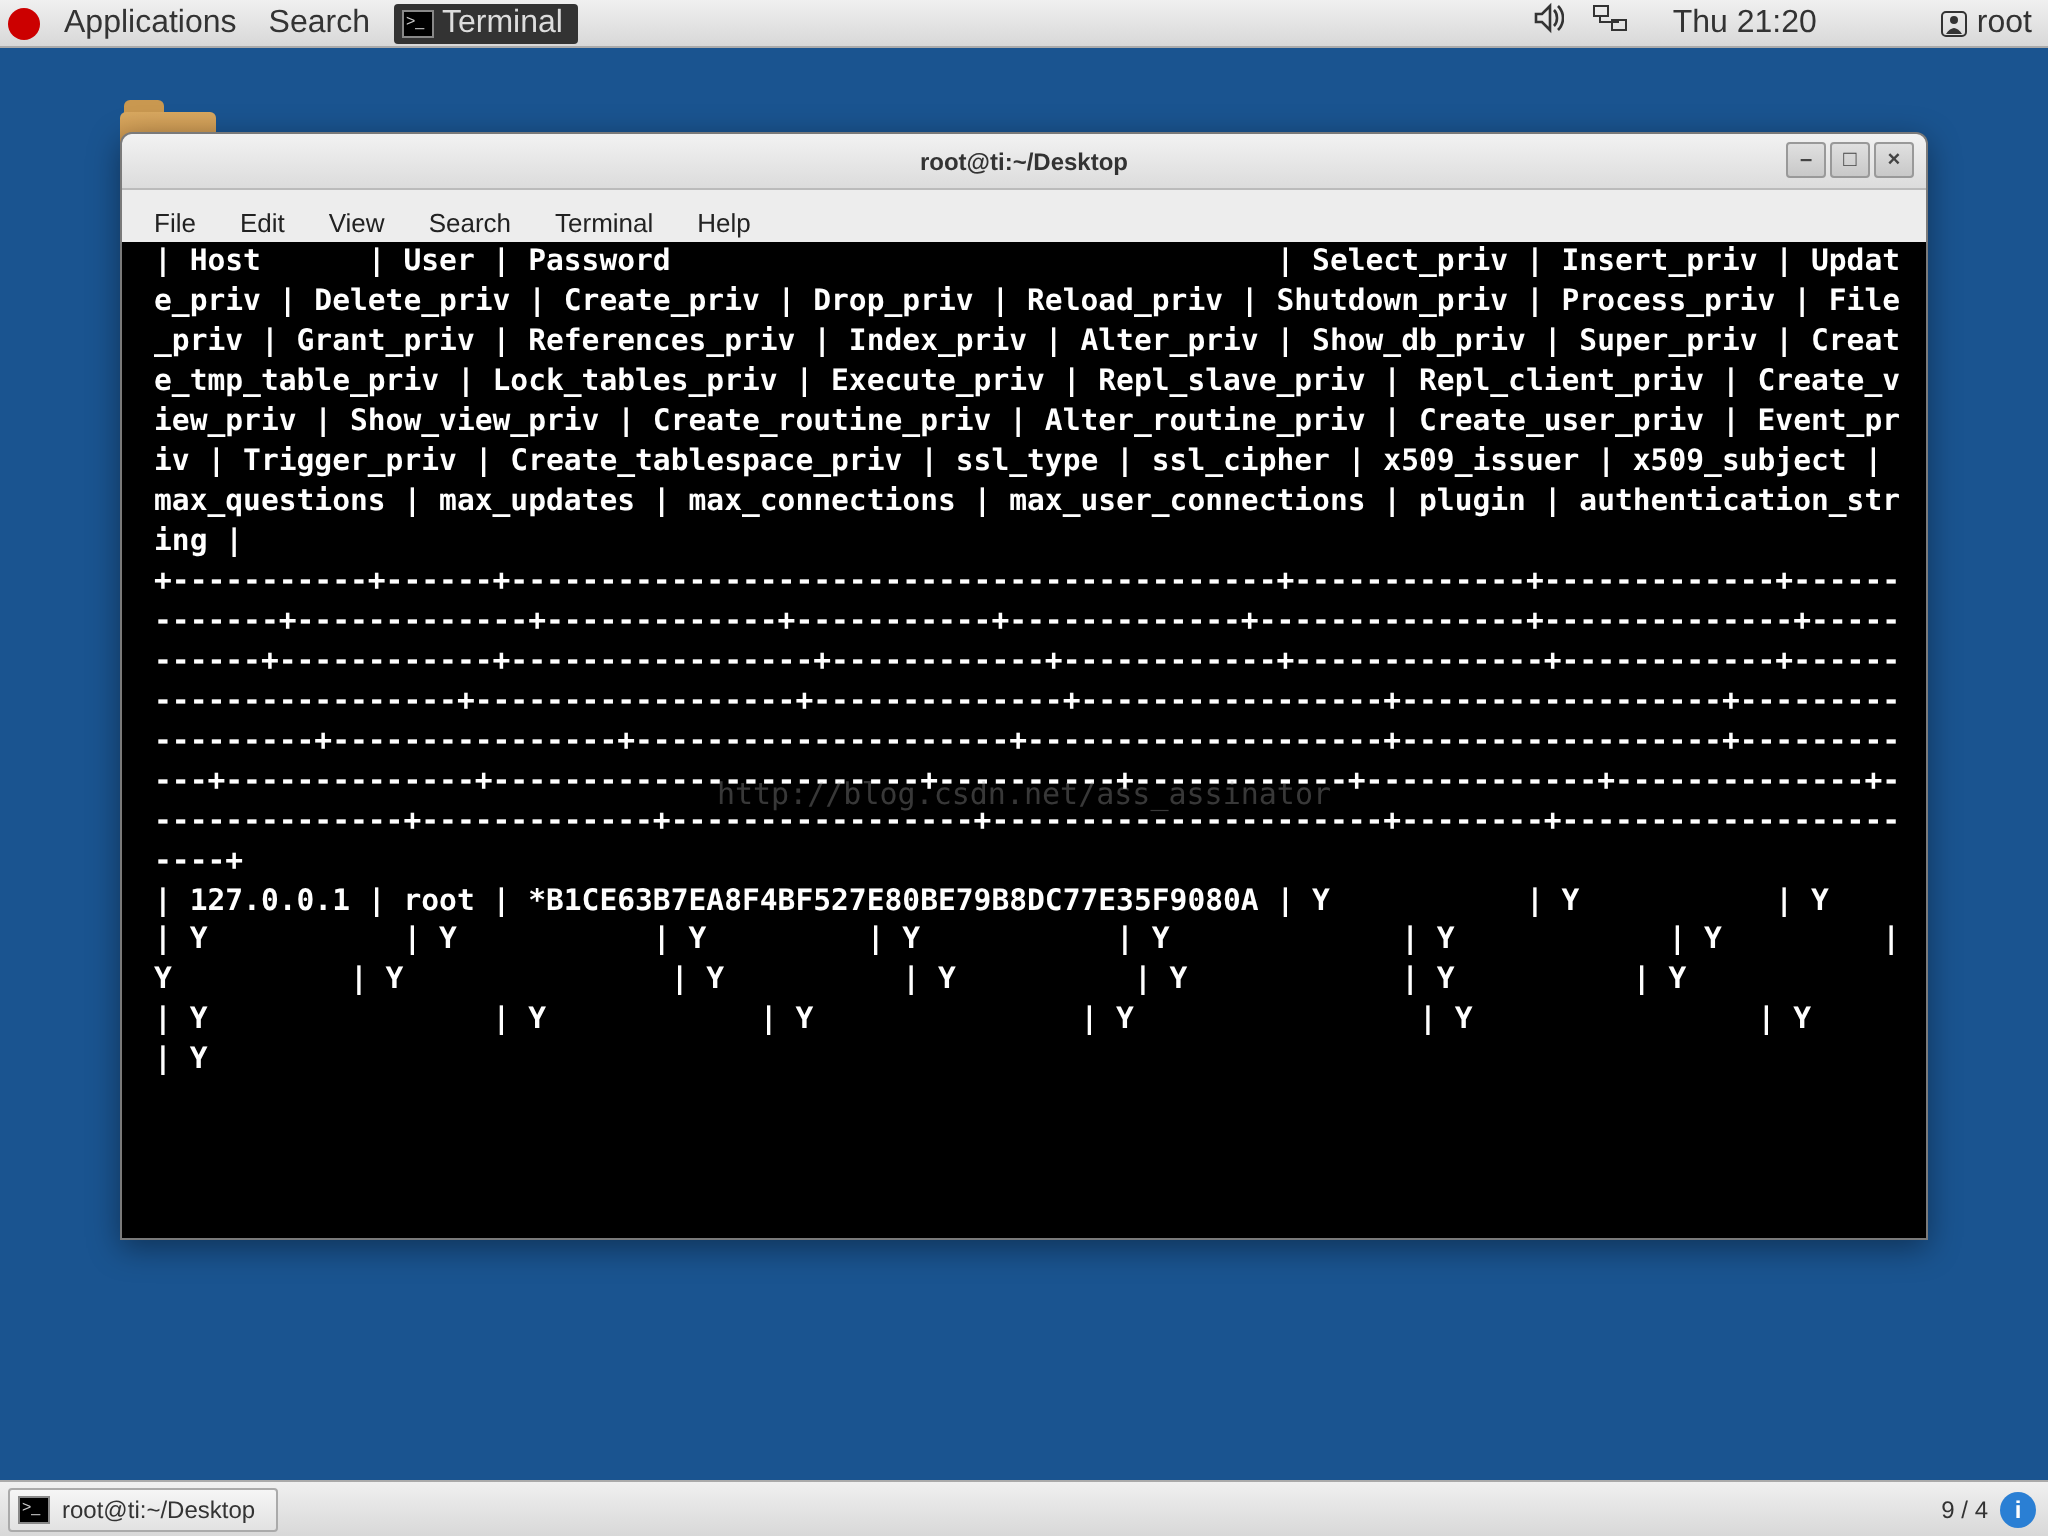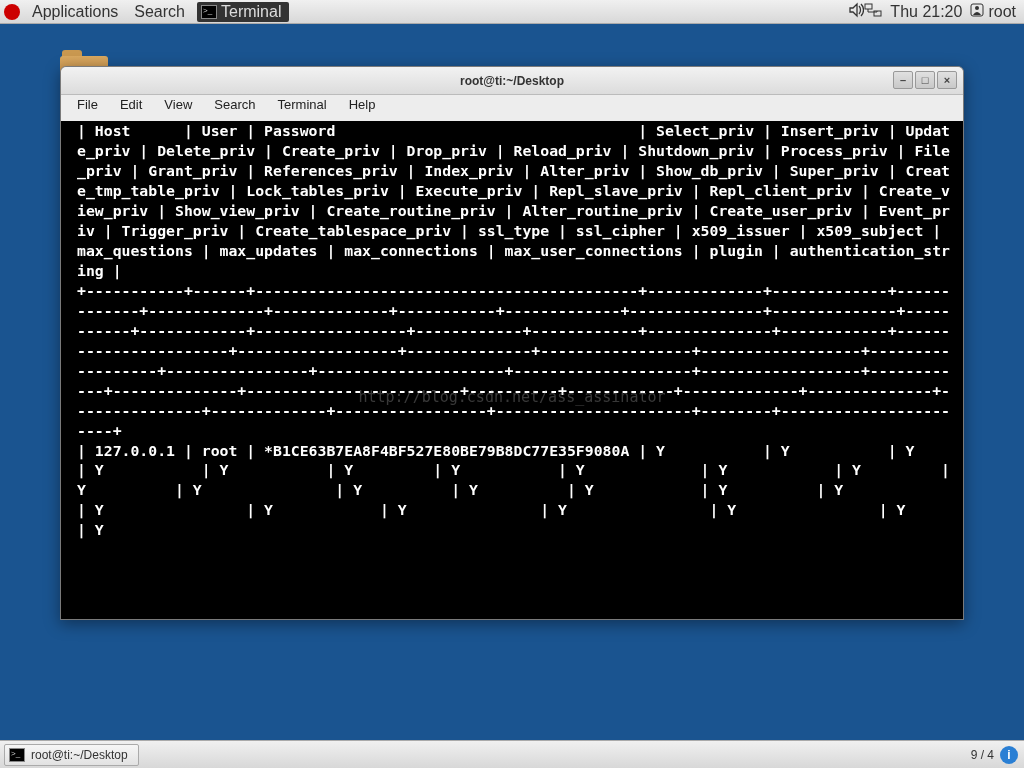--- a/index.html
+++ b/index.html
@@ -19,21 +19,21 @@
   height: 24px;
   background: linear-gradient(#f0f0f0, #d8d8d8);
   border-bottom: 1px solid #aaa;
   display: flex;
   align-items: center;
   font-size: 16px;
   color: #333;
   z-index: 100;
 }
 .top-panel .left { display: flex; align-items: center; }
-.top-panel .right { margin-left: auto; display: flex; align-items: center; gap: 0; padding-right: 8px; }
+.top-panel .right { margin-left: auto; display: flex; align-items: center; gap: 14px; padding-right: 8px; }
 .panel-item { padding: 0 8px; cursor: pointer; }
 .redhat-icon { width:16px; height:16px; background:#c00; border-radius:50%; margin:0 4px; display:inline-block; }
 .terminal-launcher {
   display: flex; align-items: center; gap: 4px;
   background: #333; color: #ddd;
   padding: 1px 8px 1px 4px; margin-left: 4px;
   border-radius: 2px;
 }
 .terminal-launcher .mini-term {
   width: 16px; height: 14px; background: #000; border: 1px solid #888;
@@ -96,21 +96,21 @@
   border: 1px solid #999;
   border-radius: 2px;
   display: flex; align-items: center; justify-content: center;
   font-size: 11px; font-weight: bold; color: #444;
   cursor: pointer;
 }
 .menubar {
   height: 26px;
   background: #ededed;
   display: flex;
-  align-items: flex-start;
+  align-items: flex-end;
   padding: 0 6px;
   gap: 2px;
   font-size: 13px;
   color: #222;
 }
 .menubar .menu-item { padding: 2px 10px; cursor: pointer; }
 .terminal-body {
   background: #000;
   color: #fff;
   font-family: "DejaVu Sans Mono", "Liberation Mono", monospace;
@@ -193,21 +193,21 @@
         </svg>
     </span>
     <span>
       <svg width="18" height="14" viewBox="0 0 18 14">
           <rect x="1" y="1" width="7" height="5" fill="none" stroke="#333"></rect>
           <rect x="10" y="8" width="7" height="5" fill="none" stroke="#333"></rect>
           <path d="M4 6v3h9V8" fill="none" stroke="#333"></path>
         </svg>
     </span>
     <span class="panel-item">Thu 21:20</span>
-    <span style="display:flex;align-items:flex-start;gap:4px;">
+    <span style="display:flex;align-items:center;gap:4px;margin-left:40px;">
       <svg width="14" height="14" viewBox="0 0 14 14">
           <rect x="1" y="1" width="12" height="12" rx="2" fill="none" stroke="#333"></rect>
           <circle cx="7" cy="5" r="2" fill="#333"></circle>
           <path d="M3 12c1-2 3-3 4-3s3 1 4 3" fill="#333"></path>
         </svg>
       <span>root</span>
     </span>
   </div>
 </div>
 

